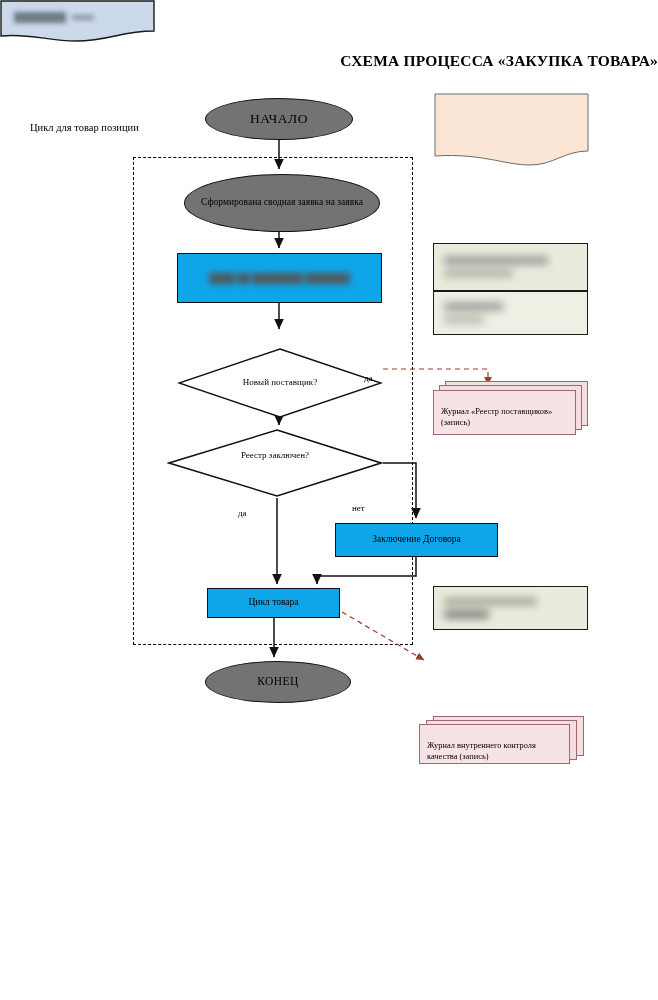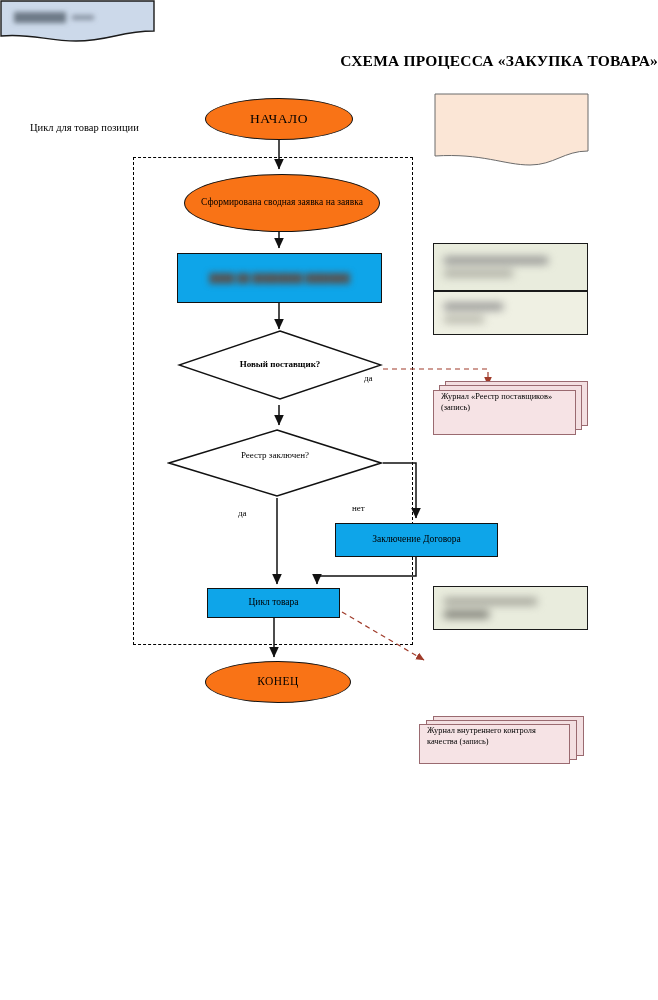--- a/index.html
+++ b/index.html
@@ -51,21 +51,21 @@
     width: 280px;
     height: 488px;
     border: 1.4px dashed #000;
     background: transparent;
   }
 
   
   .ellipse {
     border: 1.3px solid #111;
     border-radius: 50%;
-    background: #f97316;
+    background: #737373;
     display: flex;
     align-items: center;
     justify-content: center;
     text-align: center;
     line-height: 1.18;
   }
   .ellipse-start {
     left: 205px; top: 98px;
     width: 148px; height: 42px;
     font-size: 13.5px;
@@ -122,21 +122,21 @@
     left: 0; top: 0;
     width: 100%; height: 100%;
     display: flex;
     align-items: center;
     justify-content: center;
     text-align: center;
     font-size: 9px;
     line-height: 1.25;
     pointer-events: none;
   }
-  .dia-new { left: 177px; top: 329px; width: 206px; height: 72px; font-weight: bold; }
+  .dia-new { left: 177px; top: 347px; width: 206px; height: 72px; }
   .dia-contract { left: 167px; top: 428px; width: 216px; height: 70px; }
 
   
   .branch {
     font-size: 9px;
     font-family: "Liberation Serif", serif;
   }
   .lbl-da1 { left: 364px; top: 373px; }
   .lbl-da2 { left: 238px; top: 508px; }
   .lbl-net { left: 352px; top: 503px; }
@@ -160,21 +160,21 @@
     position: absolute;
     border: 1px solid #9a6a70;
     background: #f3dfe1;
     box-sizing: border-box;
   }
   .stack .front {
     position: absolute;
     border: 1px solid #9a6a70;
     background: #f6e3e5;
     box-sizing: border-box;
-    padding: 0 7px;
+    padding: 15px 7px;
     font-size: 8.4px;
     line-height: 1.32;
   }
 
   
   .redact {
     border: 1.6px solid #1a1a1a;
     box-sizing: border-box;
     overflow: hidden;
     position: absolute;

